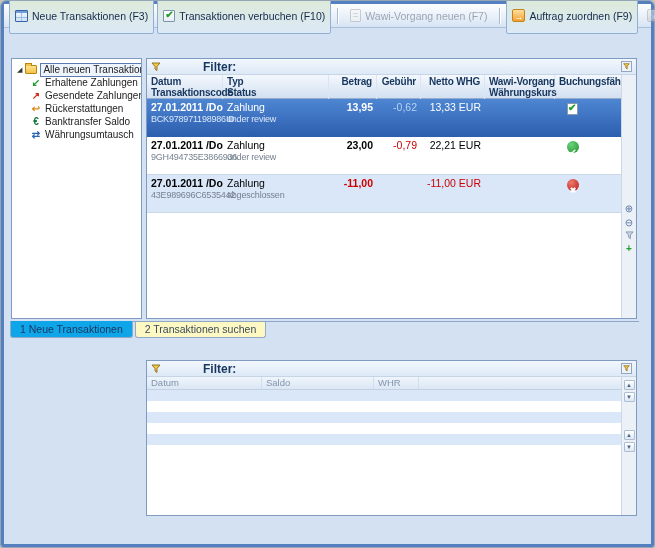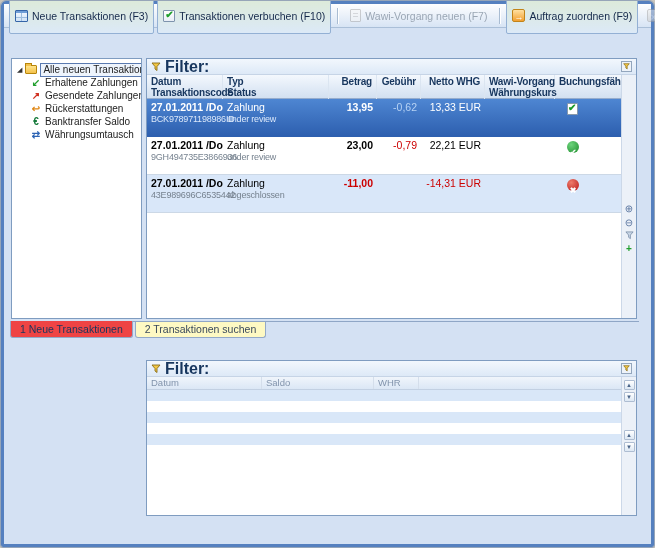--- a/index.html
+++ b/index.html
@@ -85,21 +85,21 @@
   .g-red { color: #d03020; }
   .g-orange { color: #e08818; }
   .g-bank { color: #157a3a; }
   .g-blue { color: #2d64b4; }
 
   
   .filterbar {
     height: 16px; display: flex; align-items: center; gap: 4px; padding: 0 4px;
     background: linear-gradient(#f2f7fd, #dde9f7); border-bottom: 1px solid #c6d4e6;
   }
-  .filterbar .flabel { font-size: 16px; font-weight: bold; color: #17365e; }
+  .filterbar .flabel { font-size: 12px; font-weight: bold; color: #17365e; margin-left: 38px; }
   .fopt { margin-left: auto; width: 11px; height: 11px; border: 1px solid #93a6bd; background: #eef3f9; display: flex; align-items: center; justify-content: center; }
 
   
   .grid-panel {
     position: absolute; left: 142px; top: 54px; width: 491px; height: 261px;
     background: #fff; border: 1px solid #7f9cc0; overflow: hidden;
   }
   .gcols { display: grid; grid-template-columns: 76px 106px 48px 44px 64px 70px 1fr; }
   .gridhead {
     height: 24px; margin-right: 15px;
@@ -141,21 +141,21 @@
   
   .tabsrow {
     position: absolute; left: 6px; right: 12px; top: 317px; height: 19px;
     border-top: 1px solid #8fa6c6; display: flex; align-items: flex-start;
   }
   .tab {
     border: 1px solid #93a9c8; border-top: none; border-radius: 0 0 3px 3px;
     padding: 1px 9px 2px; font-size: 10.5px; background: #fef9c3; color: #39495c;
     margin-right: 2px; margin-top: 0; white-space: nowrap;
   }
-  .tab.active { background: #ef4444; color: #17365e; margin-top: -1px; padding-top: 2px; }
+  .tab.active { background: #0ea5e9; color: #17365e; margin-top: -1px; padding-top: 2px; }
 
   
   .bpanel {
     position: absolute; left: 142px; top: 356px; width: 491px; height: 156px;
     background: #fff; border: 1px solid #7f9cc0; overflow: hidden;
   }
   .bhead {
     display: grid; grid-template-columns: 115px 112px 45px 1fr;
     height: 13px; margin-right: 15px;
     background: linear-gradient(#f0f5fb, #dbe7f5); border-bottom: 1px solid #c2d0e2;
@@ -325,21 +325,21 @@
           <div class="l1">Zahlung</div>
           <div class="l2">abgeschlossen</div>
         </div>
       <div class="c r">
           <div class="l1 b neg">-11,00</div>
         </div>
       <div class="c r">
           <div class="l1 neg"></div>
         </div>
       <div class="c r">
-          <div class="l1 neg">-14,31 EUR</div>
+          <div class="l1 neg">-11,00 EUR</div>
         </div>
       <div class="c"></div>
       <div class="c"><span class="st st-no"></span></div>
     </div>
 
     <div class="gstrip">
       <span class="gi">⊕</span>
       <span class="gi">⊖</span>
       <svg width="9" height="9" viewBox="0 0 10 10">
           <path d="M1 1 H9 L6 4.5 V8.5 L4 7 V4.5 Z" fill="#c9d6e6" stroke="#7a8ea8" stroke-width="0.9"></path>

